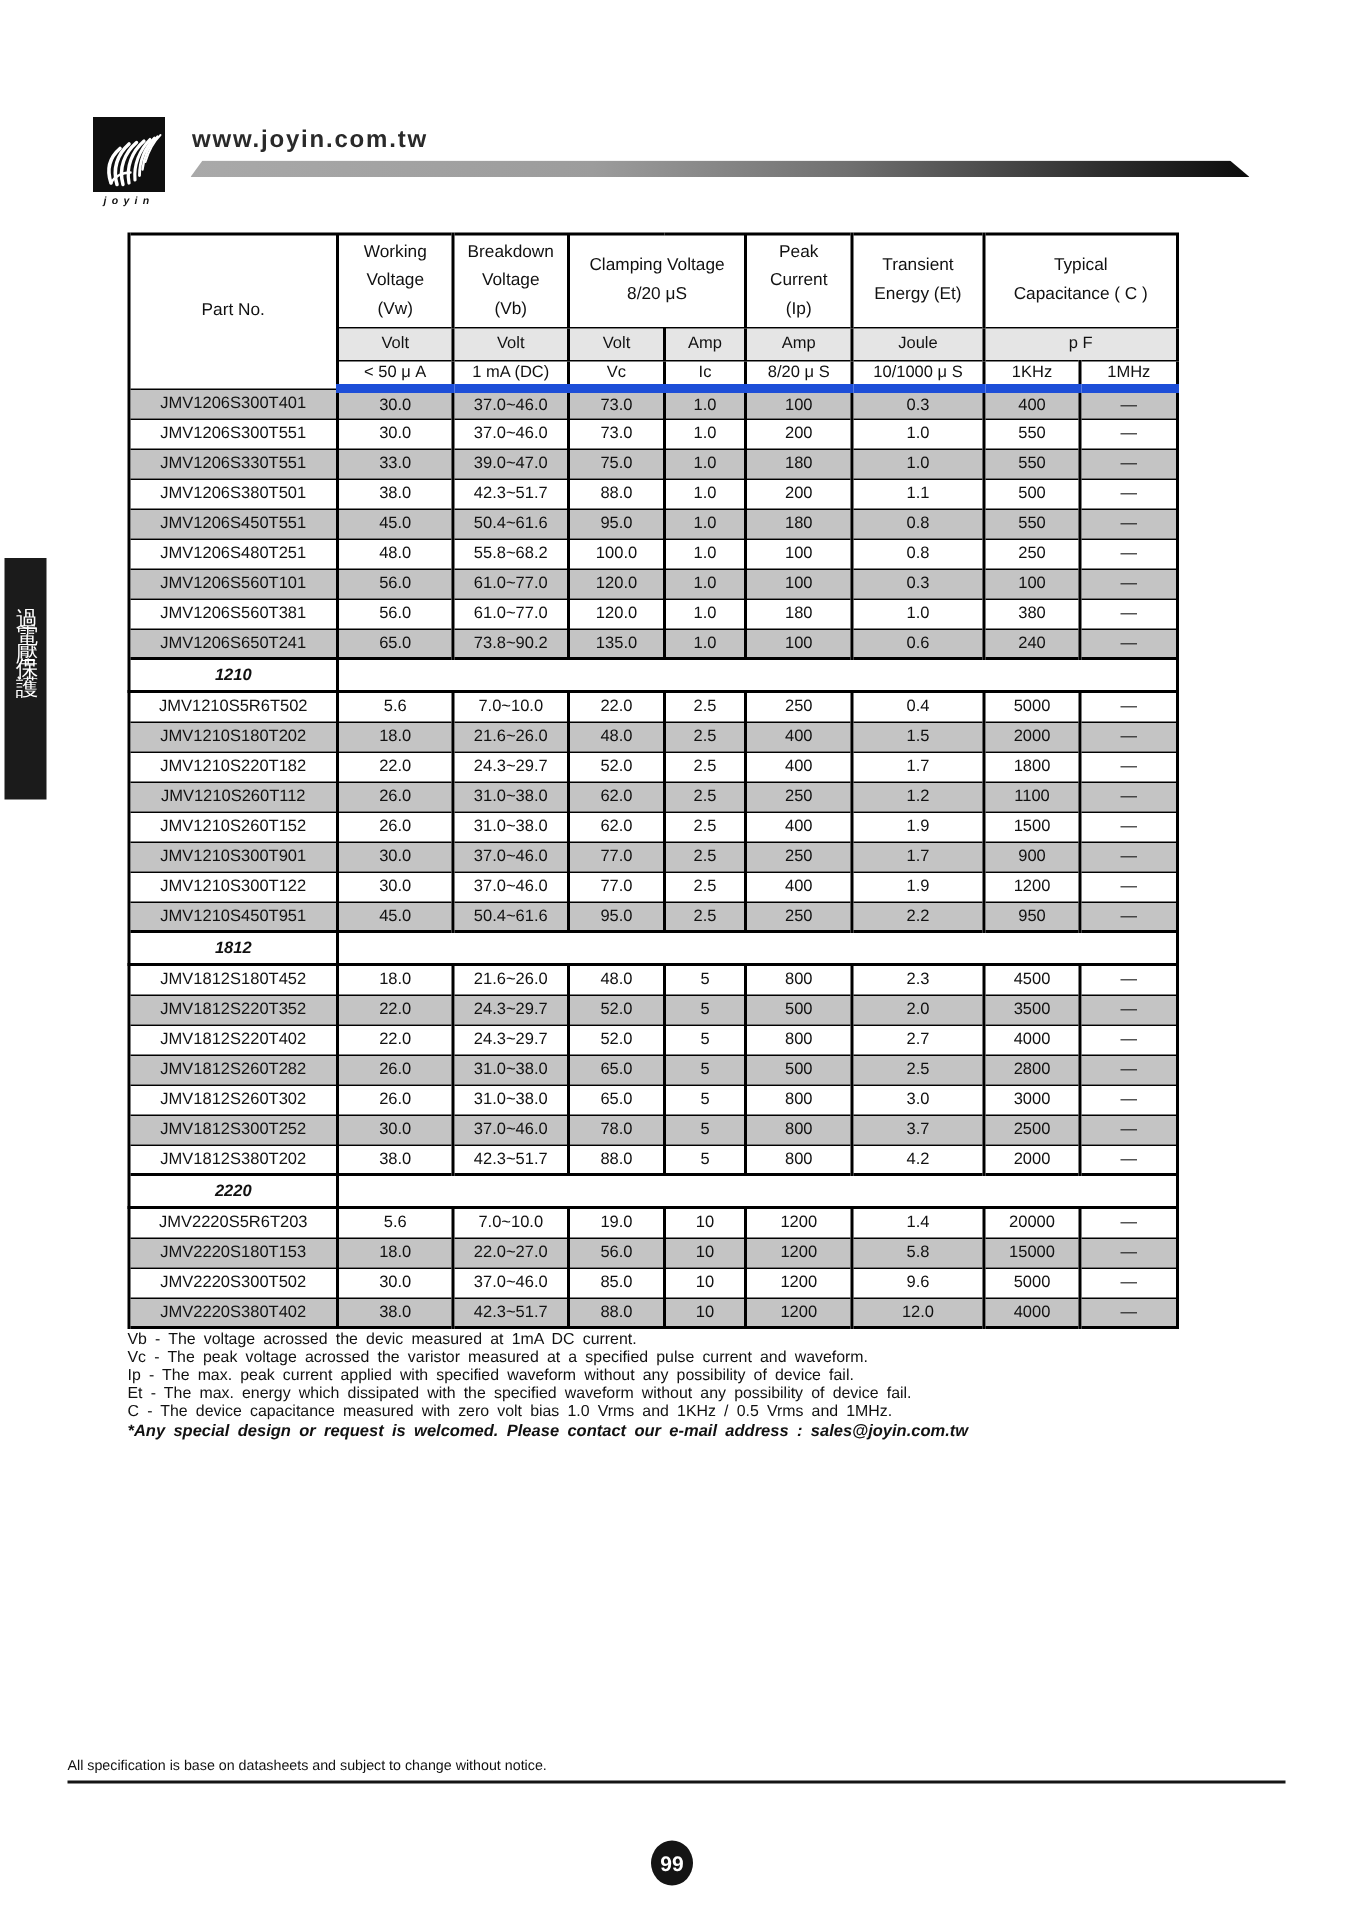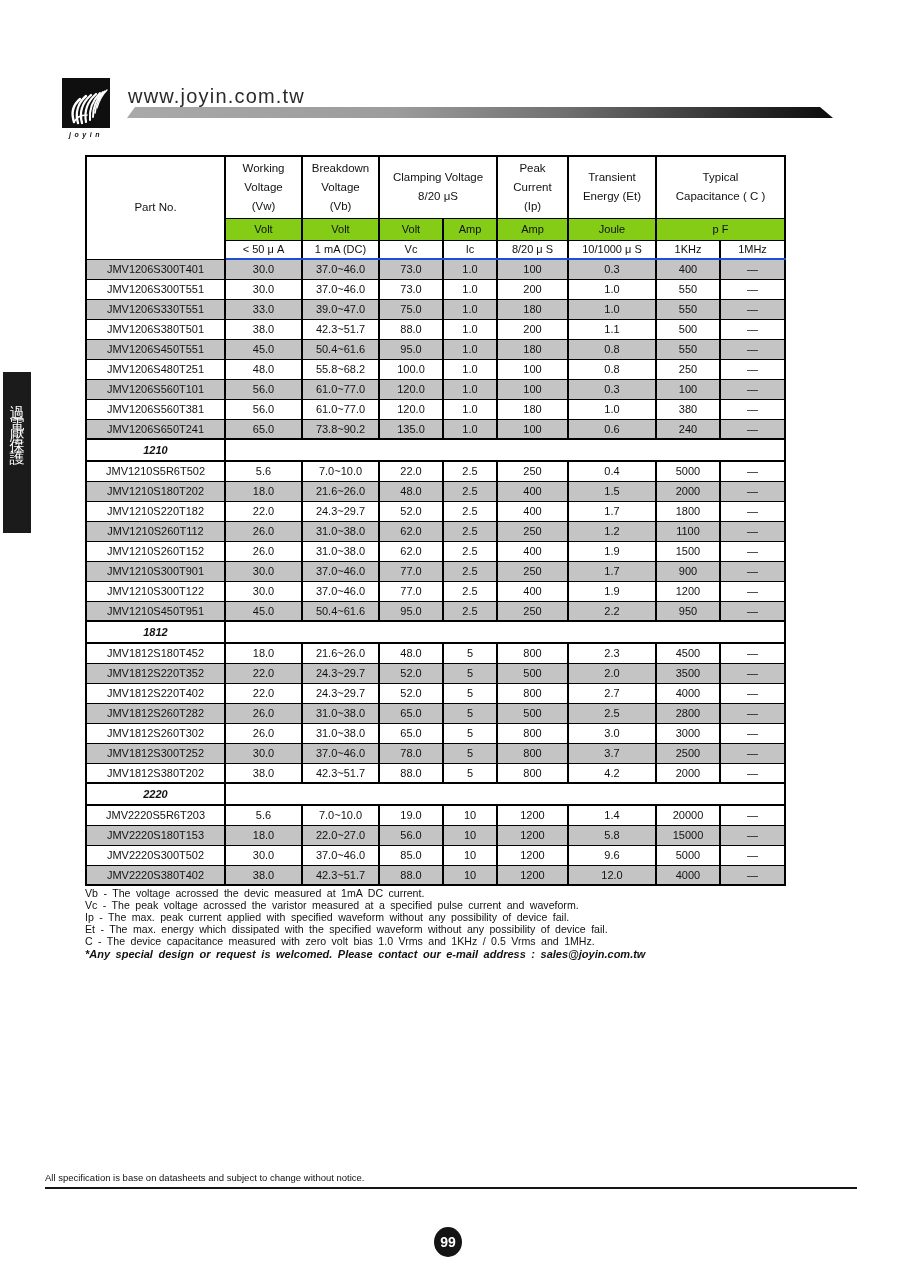--- a/index.html
+++ b/index.html
@@ -7,21 +7,21 @@
     width:900px;height:1274px;position:relative;background:#ffffff;
     font-family:"Liberation Sans", sans-serif;color:#111;
     -webkit-font-smoothing:antialiased;
   }
   .abs{position:absolute;}
 
   
   .logo-box{left:62px;top:78px;width:48px;height:50px;}
   .logo-sub{left:56px;top:131px;width:60px;text-align:center;font-size:7px;
     font-style:italic;font-weight:bold;letter-spacing:3.5px;color:#111;}
-  .site-url{left:128px;top:85px;font-size:20px;letter-spacing:1.2px;color:#2a2a2a;}
+  .site-url{left:128px;top:85px;font-size:16px;letter-spacing:1.2px;color:#2a2a2a;font-weight:bold;}
   .grad-bar{left:127px;top:107px;width:706px;height:11px;
     background:linear-gradient(90deg,#a9a9a9 0%,#9c9c9c 38%,#707070 62%,#2e2e2e 86%,#0c0c0c 100%);
     clip-path:polygon(8px 0, 693px 0, 706px 11px, 0 11px);}
 
   
   .side-tab{left:3px;top:372px;width:28px;height:161px;background:#1b1b1b;
     display:flex;align-items:flex-start;justify-content:center;}
   .side-tab span{writing-mode:vertical-rl;color:#fff;font-size:15px;
     letter-spacing:11px;margin-top:22px;line-height:28px;}
 
@@ -30,23 +30,23 @@
     table-layout:fixed;width:699px;border:2px solid #000;}
   table.spec td{
     border-left:2px solid #000;border-right:2px solid #000;
     border-top:1px solid #000;border-bottom:1px solid #000;
     padding:0;text-align:center;vertical-align:middle;
     font-size:11px;color:#111;overflow:hidden;}
   tr.h1{height:62px;}
   tr.h1 td{white-space:pre-line;line-height:19px;font-size:11.5px;}
   td.part-head{font-size:11.5px;border-radius:10px;}
   tr.h2{height:22px;}
-  tr.h2 td{background:#84cc16;}
+  tr.h2 td{background:#e5e5e5;}
   tr.h3{height:19px;}
-  tr.h3 td{border-bottom:2px solid #1d4ed8;font-size:11px;}
+  tr.h3 td{border-bottom:6px solid #1d4ed8;font-size:11px;}
   tr.row{height:20px;padding-left:32px;}
   tr.row.gray td{background:#c4c4c4;}
   tr.section-row{height:22px;}
   tr.section-row td{border-top:2px solid #000;border-bottom:2px solid #000;}
   td.sec-label{font-weight:bold;font-style:italic;font-size:12px;}
 
   
   .notes{left:85px;top:887px;width:712px;}
   .notes div{font-size:10.6px;line-height:12.1px;word-spacing:2.5px;color:#111;}
   .notes .contact{font-weight:bold;font-style:italic;font-size:11px;margin-top:1px;}

